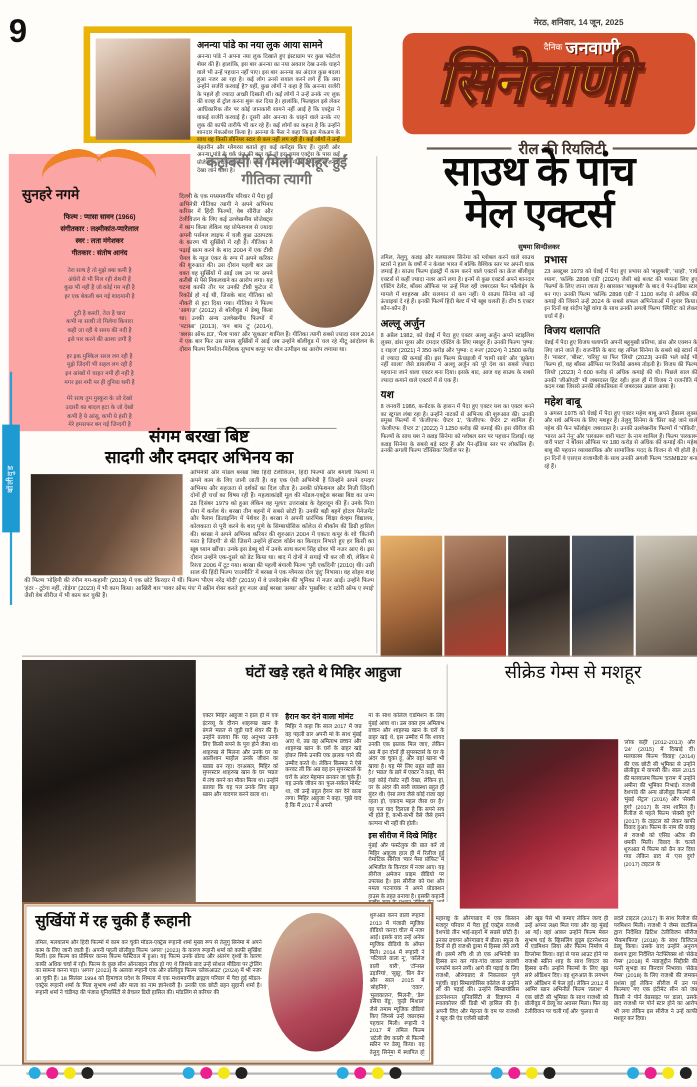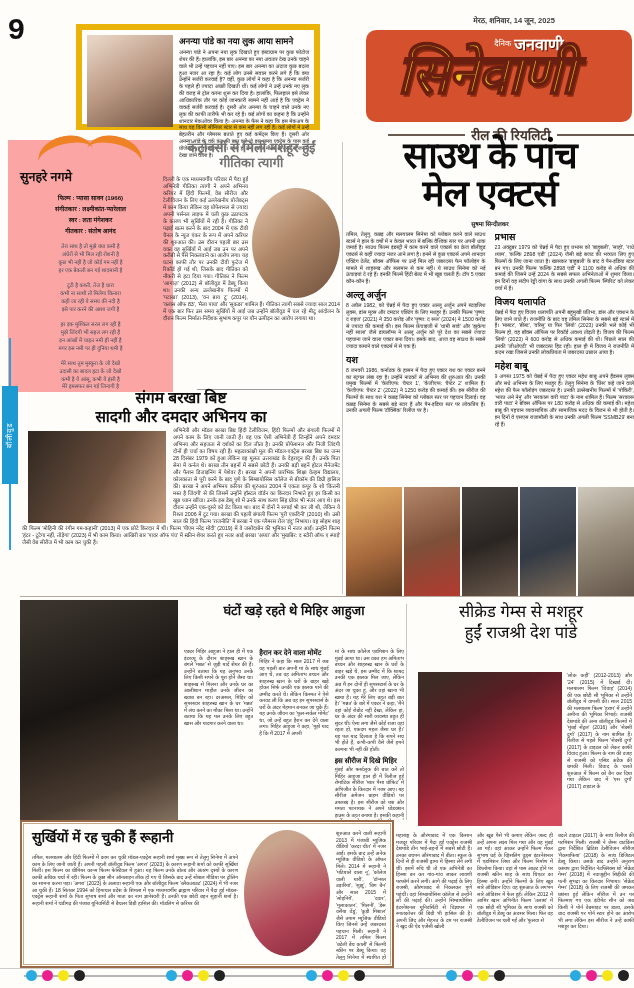--- a/index.html
+++ b/index.html
@@ -13,21 +13,21 @@
 
   
   .an-box{left:76px;top:24px;width:244px;height:106px;border:6px solid #eab308;background:#fffefc;
           display:flex;padding:5px;box-sizing:border-box;}
   .an-photo{width:86px;height:92px;flex:none;background:linear-gradient(150deg,#e7d4c4 5%,#b99781 50%,#6e5140 100%);}
   .an-txt{margin-left:6px;}
   .an-head{font-size:8.6px;font-weight:800;color:#111;margin-bottom:2px;}
   .an-body{font-size:5.2px;line-height:1.32;}
 
   
-  .m-date{left:408px;top:15px;width:212px;text-align:center;font-size:7.5px;font-weight:bold;color:#3c3c3c;}
+  .m-date{left:420px;top:15px;width:212px;text-align:center;font-size:7.5px;font-weight:bold;color:#3c3c3c;}
   .m-red{left:366px;top:30px;width:266px;height:92px;background:#d5512d;border-radius:10px;}
   .m-brand{left:430px;top:36px;width:198px;text-align:center;color:#fff;line-height:1.1;}
   .m-brand .sm{font-size:8px;vertical-align:4px;margin-right:3px;text-align:right;}
   .m-brand .bg{font-size:16px;font-weight:800;text-shadow:1px 1px 0 #5a1500;}
   .m-title{left:336px;top:34px;width:300px;text-align:center;font-size:55px;font-weight:800;font-style:italic;
            color:#f9c71c;-webkit-text-stroke:2px #6b1f10;text-shadow:2px 3px 0 #8a2a12;letter-spacing:-1px;}
   .tagline{left:388px;top:126px;width:246px;display:flex;align-items:center;gap:6px;
            font-size:13.5px;font-weight:bold;color:#44332c;}
   .tl-line{flex:1;height:2px;background:#6b5a50;}
   .tl-txt{flex:none;}
@@ -254,21 +254,20 @@
         <div class="mi-sub">इस सीरीज में दिखे मिहिर</div>
         <span>मुंबई और फर्स्टलुक की बात करें तो मिहिर आहुजा हाल ही में रिलीज हुई रोमांटिक सीरीज 'प्यार पैसा प्रॉफिट' में अभिजीत के किरदार में नजर आए। यह सीरीज अमेजन प्राइम वीडियो पर उपलब्ध है। इस सीरीज को यश और ममता पटनायक ने अपने प्रोडक्शन हाउस के तहत बनाया है। इसकी कहानी दुर्जोय दत्ता के मशहूर नॉवेल 'वेन आई हिट यू आर रिच, लेट्स फॉल इन लव' पर आधारित है।</span>
       </div>
     </div>
   </div>
 
   <div class="abs vline2"></div>
 
   <div class="abs rj-head">
     <div>सीक्रेड गेम्स से मशहूर</div>
-    <div>हुईं राजश्री देश पांडे</div>
   </div>
   <div class="abs rj-photo"></div>
   <div class="abs rj-side jtxt">'लोक कहीं' (2012-2013) और '24' (2015) में दिखाई दीं। मलयालम फिल्म 'विवाह' (2014) की एक छोटी सी भूमिका से उन्होंने बॉलीवुड में वापसी की। साल 2015 की मलयालम फिल्म 'हराम' में उन्होंने अमीना की भूमिका निभाई। राजश्री देशपांडे की अन्य बॉलीवुड फिल्मों में 'मुंबई सेंट्रल' (2016) और 'सेक्सी दुर्गा' (2017) के नाम शामिल हैं। रिलीज से पहले फिल्म 'सेक्सी दुर्गा' (2017) के टाइटल को लेकर काफी विवाद हुआ। फिल्म के नाम की वजह से राजश्री को एसिड अटैक की धमकी मिली। विवाद के चलते शुरुआत में फिल्म को बैन कर दिया गया लेकिन बाद में 'एस दुर्गा' (2017) टाइटल के</div>
   <div class="abs rj-cols">
     <div class="jtxt">महाराष्ट्र के औरंगाबाद में एक किसान मजदूर परिवार में पैदा हुईं एक्ट्रेस राजश्री देशपांडे तीन भाई-बहनों में सबसे छोटी हैं। उनका बचपन औरंगाबाद में बीता। स्कूल के दिनों से ही राजश्री ड्रामा में हिस्सा लेने लगी थीं। इसमें रुचि थी तो एक अभिनेत्री का हिस्सा बन कर गांव-गांव जाकर लावणी परफॉर्म करने लगीं। आगे की पढ़ाई के लिए राजश्री, औरंगाबाद से निकलकर पुणे पहुंचीं। वहां सिम्बायोसिस कॉलेज से उन्होंने लॉ की पढ़ाई की। उन्होंने सिम्बायोसिस इंटरनेशनल यूनिवर्सिटी से विज्ञापन में स्नातकोत्तर की डिग्री भी हासिल की है। अपनी जिद और मेहनत के दम पर राजश्री ने खुद की ऐड एजेंसी खोली</div>
     <div class="jtxt">और खूब पैसे भी कमाए लेकिन जल्द ही उन्हें अपना लक्ष्य मिल गया और वह मुंबई आ गईं। वहां आकर उन्होंने फिल्म मेकर सुभाष घई के व्हिसलिंग वुड्स इंटरनेशनल में एडमिशन लिया और फिल्म निर्माण में डिप्लोमा किया। वहां से पास आउट होने पर राजश्री स्क्रीन शाह के साथ थिएटर का हिस्सा बनीं। उन्होंने फिल्मों के लिए खूब सारे ऑडिशन दिए। वह शुरुआत के लगभग सारे ऑडिशन में फेल हुईं। लेकिन 2012 में आमिर खान अभिनीत फिल्म 'तलाश' में एक छोटी सी भूमिका के साथ राजश्री को बॉलीवुड में डेब्यू का अवसर मिला। फिर वह टेलीविजन पर चली गईं और 'फुलवा से</div>
     <div class="jtxt">बदले टाइटल (2017) के साथ रिलीज की परमिशन मिली। राजश्री ने जेम्स वाटकिंस द्वारा निर्देशित ब्रिटिश टेलीविजन सीरीज 'मैकमाफिया' (2018) के साथ डिजिटल डेब्यू किया। उसके बाद उन्होंने अनुराग कश्यप द्वारा निर्देशित नेटफ्लिक्स शो 'सेक्रेड गेम्स' (2018) में नवाजुद्दीन सिद्दीकी की पत्नी सुभद्रा का किरदार निभाया। 'सेक्रेड गेम्स' (2018) के लिए राजश्री की जमकर प्रशंसा हुई लेकिन सीरीज में उन पर फिल्माए गए एक इंटीमेट सीन को जब किसी ने पोर्न वेबसाइट पर डाला, उसके बाद राजश्री पर पोर्न स्टार होने का आरोप भी लगा लेकिन इस सीरीज ने उन्हें काफी मशहूर कर दिया।</div>
   </div>
 
   <div class="abs rh-box">

